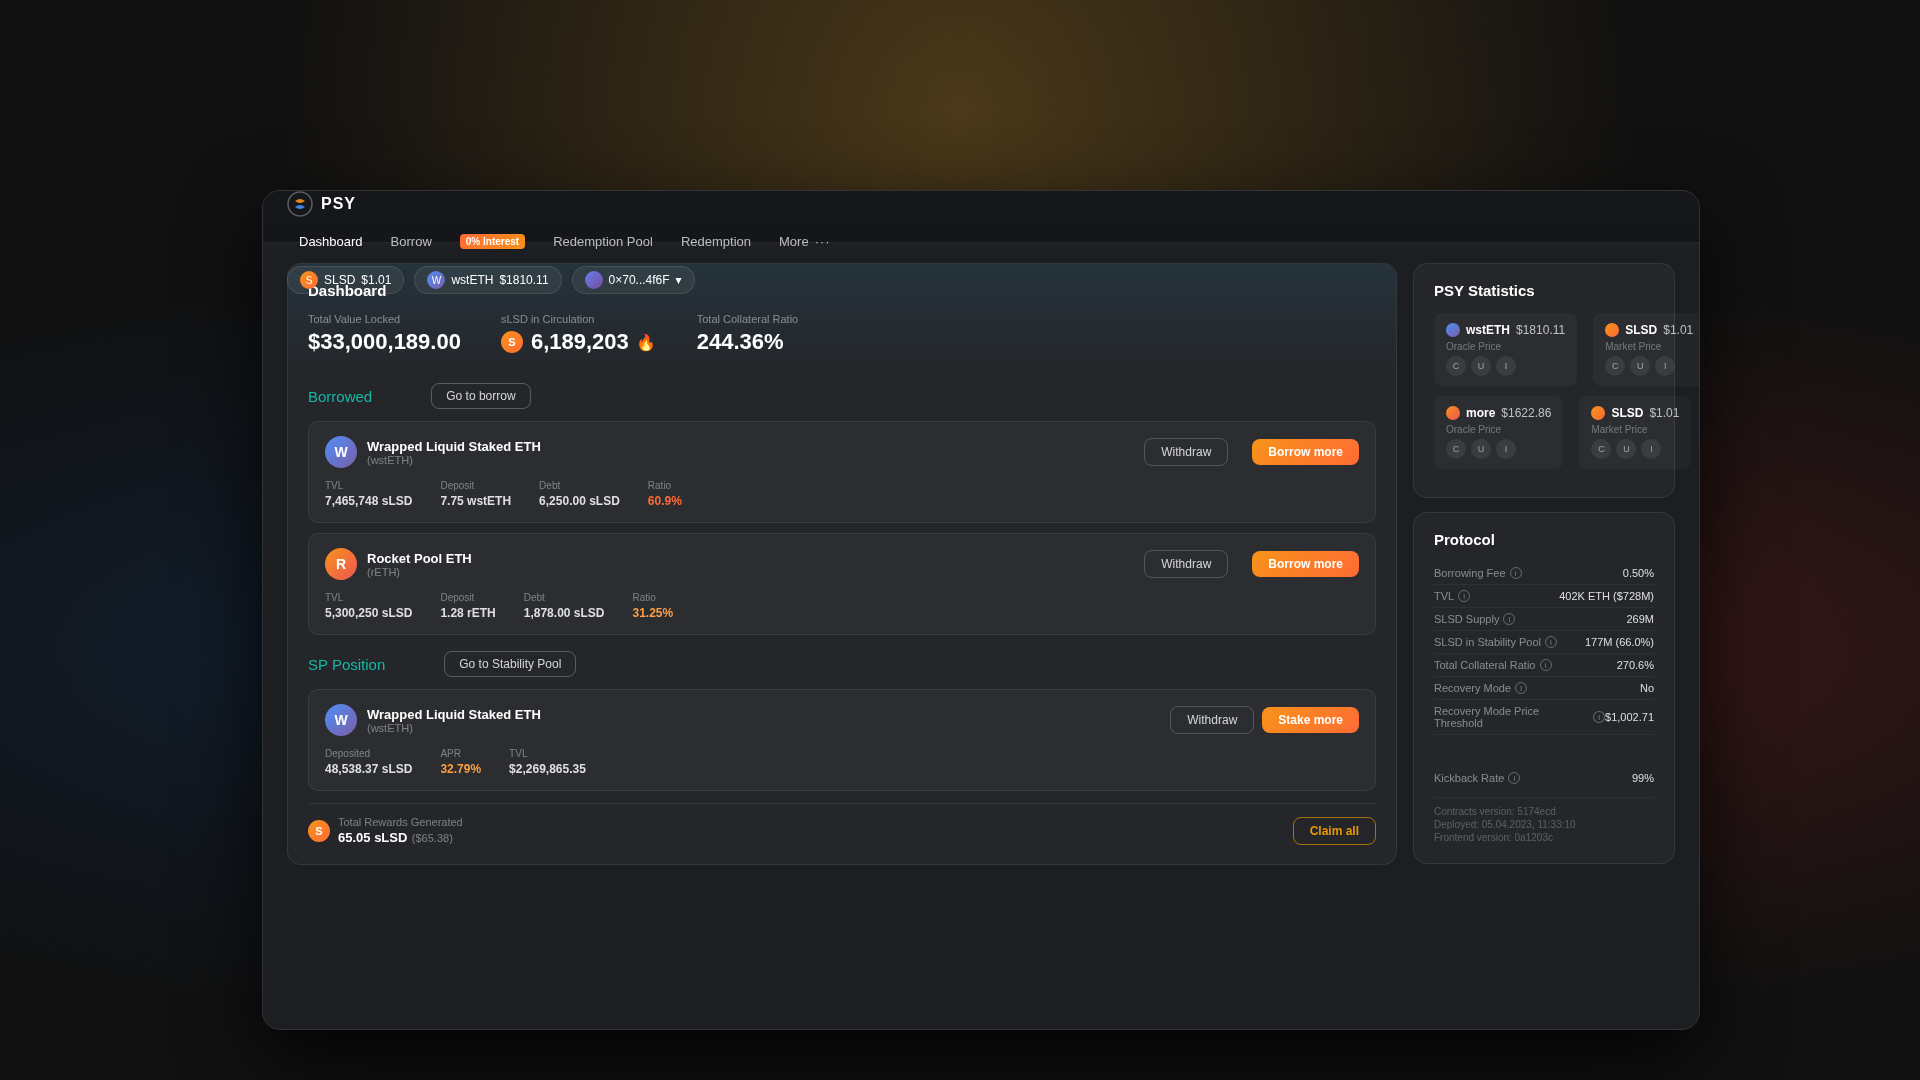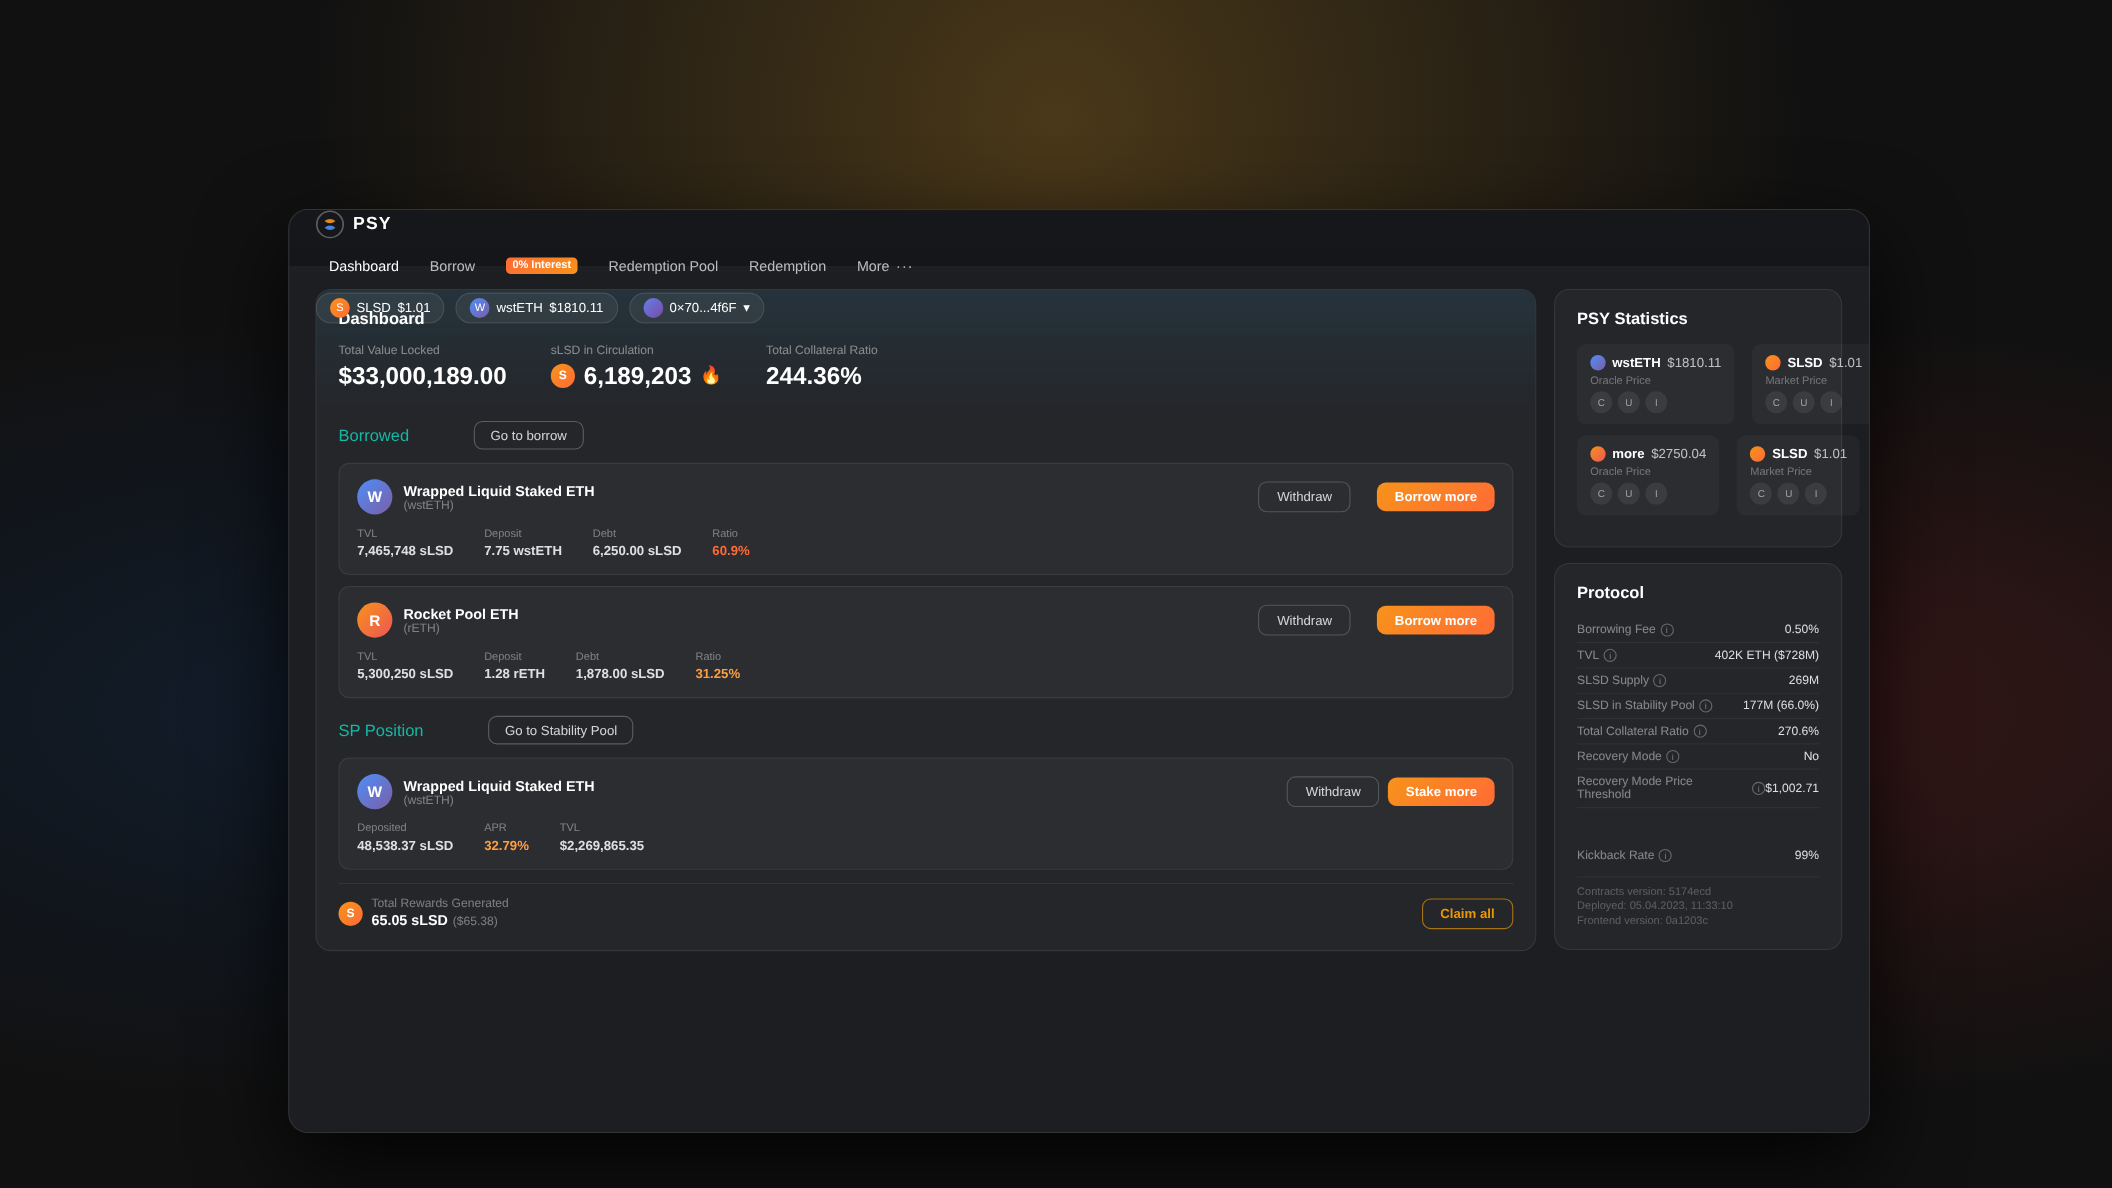--- a/index.html
+++ b/index.html
@@ -783,21 +783,21 @@
               <div class="link-dot">I</div>
             </div>
           </div>
         </div>
 
         <div class="psy-stat-row">
           <div class="psy-token">
             <div class="psy-token-header">
               <div style="width:14px;height:14px;border-radius:50%;background:linear-gradient(135deg,#f7931a,#e55);display:inline-block;"></div>
               <span class="psy-token-name">more</span>
-              <span class="psy-token-price">$2750.04</span>
+              <span class="psy-token-price">$1622.86</span>
             </div>
             <div class="psy-oracle-label">Oracle Price</div>
             <div class="psy-links">
               <div class="link-dot">C</div>
               <div class="link-dot">U</div>
               <div class="link-dot">I</div>
             </div>
           </div>
           <div class="psy-token">
             <div class="psy-token-header">

